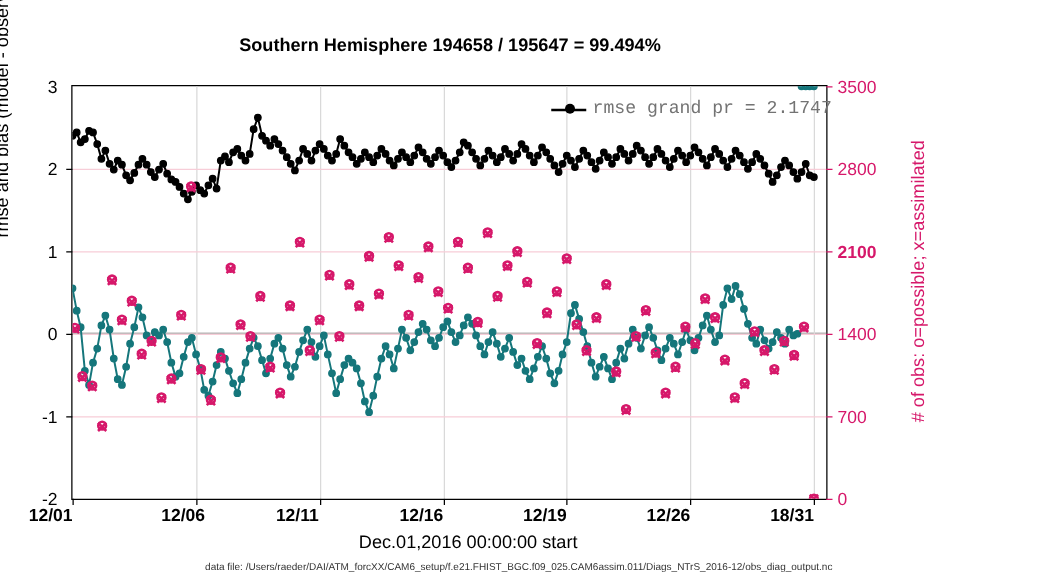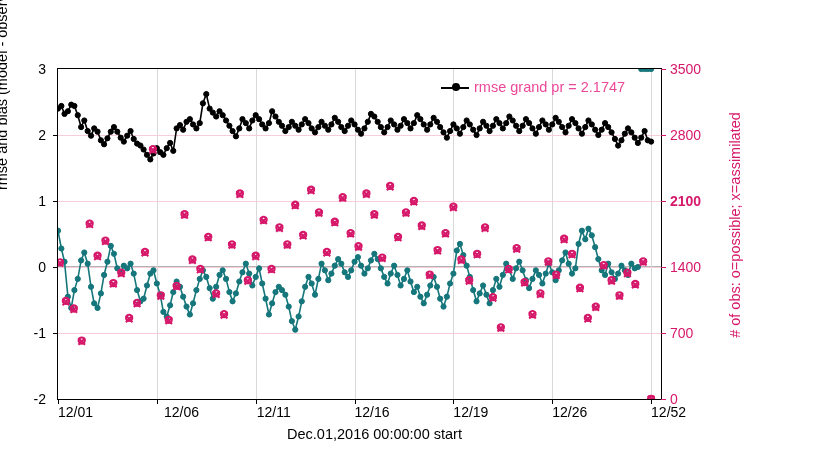--- a/index.html
+++ b/index.html
@@ -22,22 +22,22 @@
   .plot-inner{position:absolute;left:0;top:0;width:100%;height:100%;overflow:hidden;}
 
   
   .hgrid{position:absolute;left:0;width:100%;height:1px;background:#f7cdd8;}
   .vgrid{position:absolute;top:0;height:100%;width:1px;background:#d9d9d9;}
   .zeroline{position:absolute;left:0;width:100%;height:2px;background:#b3b3b3;}
   .lt{position:absolute;width:46px;text-align:right;font-size:14px;color:#000;
       transform:translateY(-50%);left:0;}
   .rt{position:absolute;width:48px;text-align:left;font-size:14px;color:#d6186a;
       transform:translateY(-50%);left:670px;}
-  .xt{position:absolute;font-size:14px;color:#000;text-align:right;width:70px;
-      transform:translateX(-50%);top:404px;}
+  .xt{position:absolute;font-size:14px;color:#000;text-align:left;width:70px;
+      transform:translateX(-50%);top:404px;font-weight:bold;}
 
   .tickmark-l{position:absolute;left:-5px;width:5px;height:1px;background:#000;}
   .tickmark-r{position:absolute;right:-5px;width:5px;height:1px;background:#d6186a;}
   .tickmark-x{position:absolute;bottom:-5px;width:1px;height:5px;background:#000;}
 
   
   .ylabel-left{
     position:absolute;left:-6px;top:234px;width:320px;
     font-size:14.5px;color:#000;text-align:center;
     transform-origin:0 0;transform:rotate(-90deg);
@@ -51,35 +51,36 @@
 
   
   .legend{position:absolute;left:441px;top:80px;width:230px;}
   .legend-row{position:relative;height:16px;}
   .legend-sample{position:absolute;left:0;top:7px;width:28px;height:2px;}
   .legend-sample.rmse{background:#000;}
   .legend-sample.bias{background:#15767b;}
   .legend-dot{position:absolute;top:3px;left:11px;width:8px;height:8px;border-radius:50%;}
   .legend-dot.rmse{background:#000;}
   .legend-dot.bias{background:#15767b;}
-  .legend-text{position:absolute;left:33px;top:-1px;font-size:14.5px;color:#ec4899;
-               white-space:nowrap;}
+  .legend-text{position:absolute;left:33px;top:-1px;font-size:14.5px;color:#737373;
+               white-space:nowrap;font-family:Liberation Mono, monospace;}
 
   
   .footer{position:absolute;left:0;top:449px;width:830px;text-align:center;
           font-size:8px;color:#333;letter-spacing:0px;}
 
   svg.series{position:absolute;left:0;top:0;overflow:visible;}
 </style>
 </head>
 <body>
 
 <div id="root">
 
   <div class="title-block">
+    <div class="title-line">Southern Hemisphere 194658 / 195647 = 99.494%</div>
   </div>
 
   <div class="ylabel-left">rmse and bias (model - observation)</div>
   <div class="ylabel-right"># of obs: o=possible; x=assimilated</div>
 
   <div class="plot-frame">
     <div class="plot-inner" id="plot-inner">
         <div class="zeroline" style="top: 197px;"></div>
         <div class="vgrid" style="left: 593.115px;"></div>
         <div class="vgrid" style="left: 494.262px;"></div>
@@ -649,26 +650,27 @@
       <div class="rt" style="top: 267px;">1400</div>
       <div class="rt" style="top: 201px; font-weight: bold;">2100</div>
       <div class="rt" style="top: 135px;">2800</div>
       <div class="rt" style="top: 69px;">3500</div>
       <div class="xt" style="left: 58px;">12/01</div>
       <div class="xt" style="left: 164px;">12/06</div>
       <div class="xt" style="left: 255.705px;">12/11</div>
       <div class="xt" style="left: 354.557px;">12/16</div>
       <div class="xt" style="left: 453.41px;">12/19</div>
       <div class="xt" style="left: 552.262px;">12/26</div>
-      <div class="xt" style="left: 651.115px;">12/52</div>
+      <div class="xt" style="left: 651.115px;">18/31</div>
     </div>
 
   <div class="xlabel">Dec.01,2016 00:00:00 start</div>
 
   <div class="legend">
     <div class="legend-row">
       <span class="legend-sample rmse"></span>
       <span class="legend-dot rmse"></span>
       <span class="legend-text">rmse grand pr = 2.1747</span>
     </div>
   </div>
 
+  <div class="footer">data file: /Users/raeder/DAI/ATM_forcXX/CAM6_setup/f.e21.FHIST_BGC.f09_025.CAM6assim.011/Diags_NTrS_2016-12/obs_diag_output.nc</div>
 </div>
 
 </body></html>

